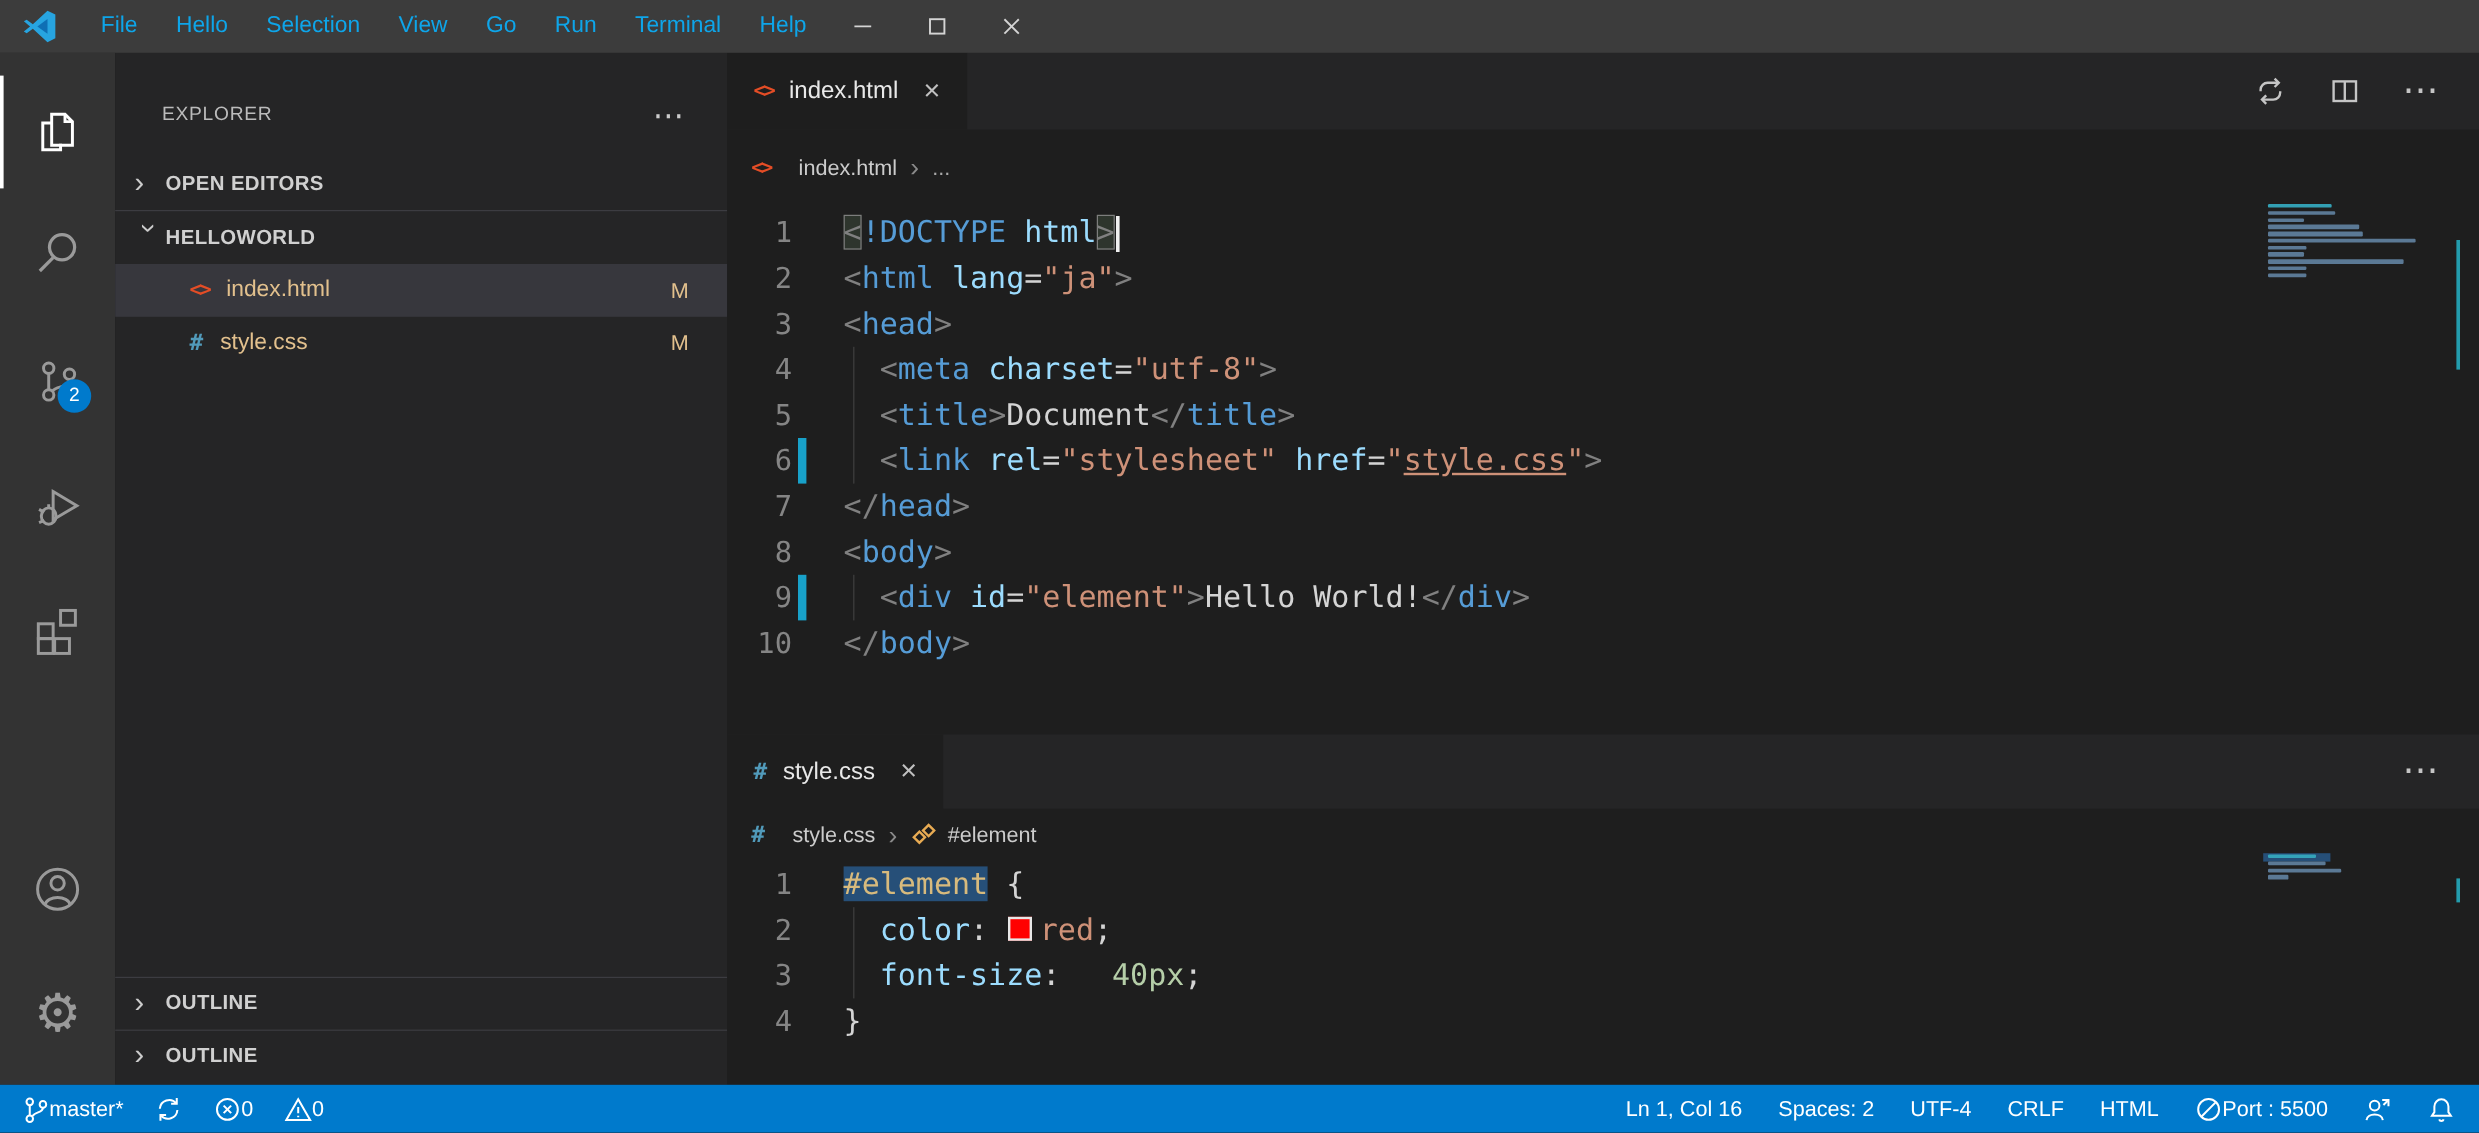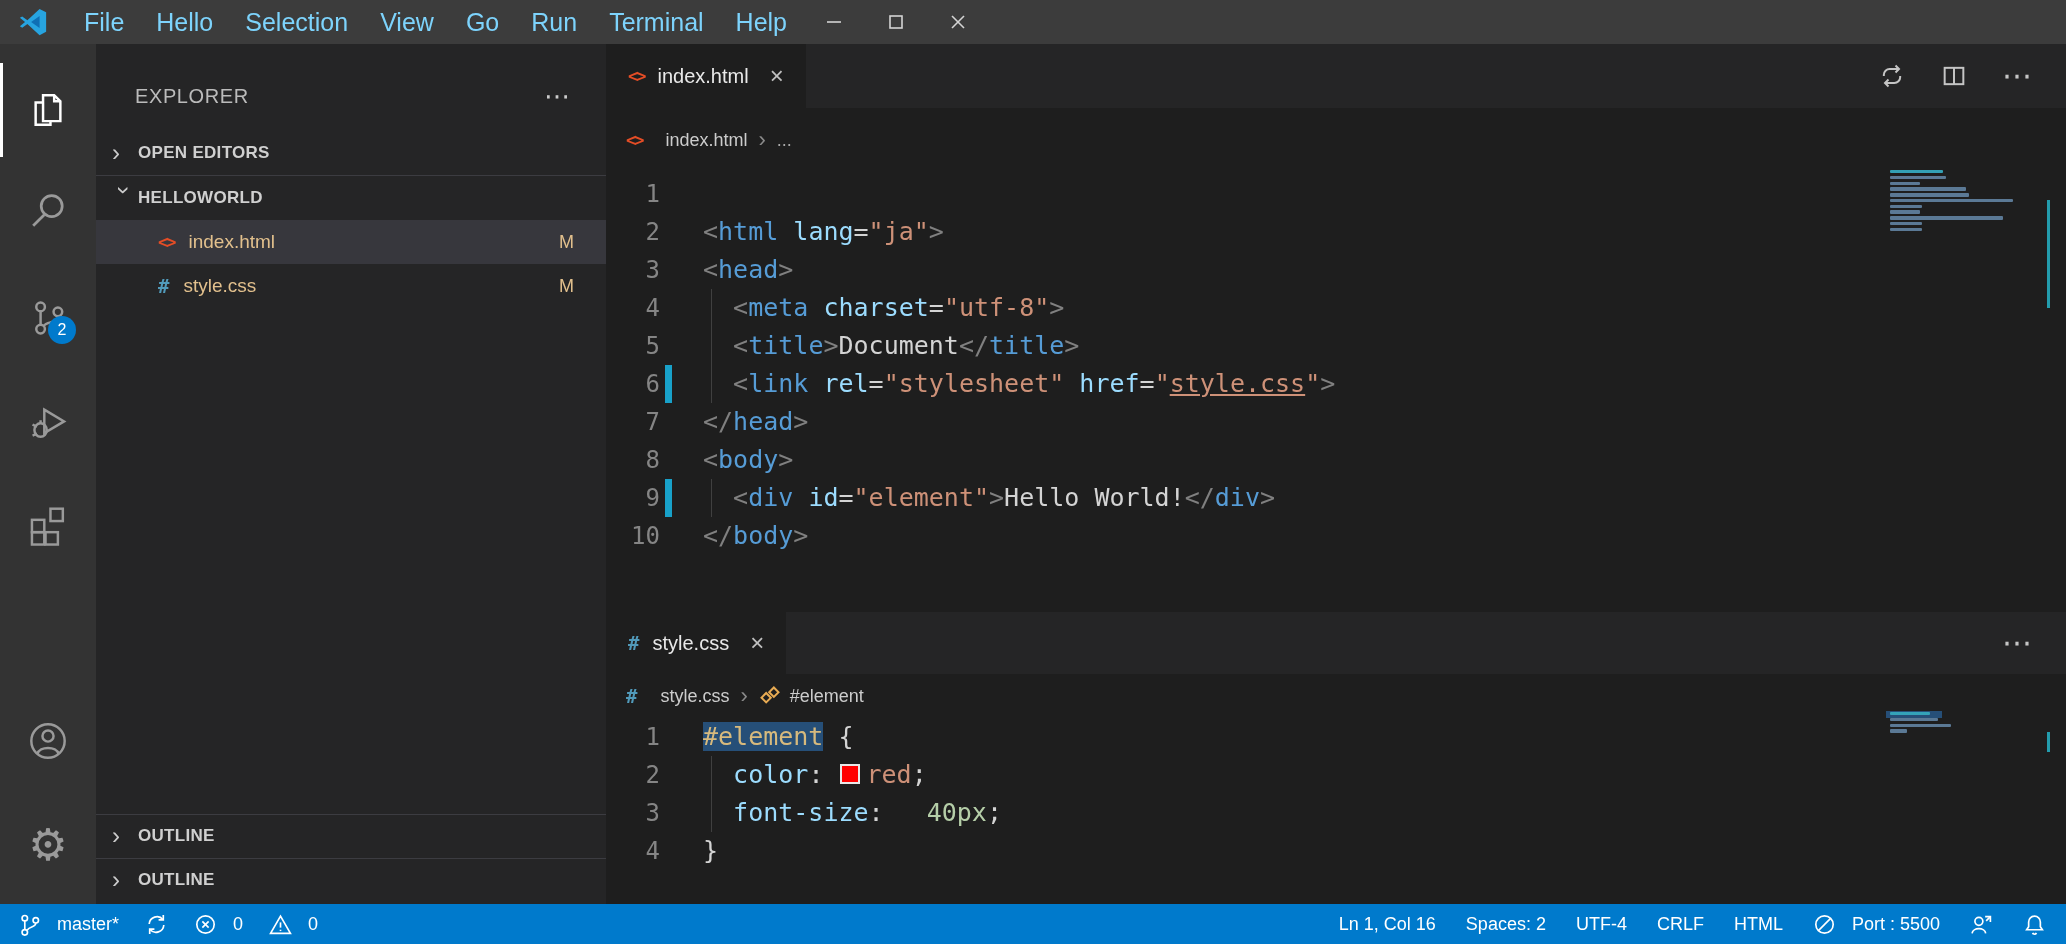--- a/index.html
+++ b/index.html
@@ -3,37 +3,37 @@
 <meta charset="utf-8">
 <style>
   html,body{margin:0;padding:0;}
   body{width:2066px;height:944px;position:relative;overflow:hidden;background:#1e1e1e;
        font-family:"Liberation Sans",sans-serif;color:#cccccc;-webkit-font-smoothing:antialiased;}
   
   .titlebar{position:absolute;left:0;top:0;width:2066px;height:44px;background:#3c3c3c;
             display:flex;align-items:center;z-index:5;}
   .logo{width:30px;height:30px;margin:0 20px 0 18px;flex:none;}
   .menubar{display:flex;align-items:center;height:100%;}
-  .menu-item{padding:0 16px;font-size:25px;color:#7dd3fc;height:100%;display:flex;align-items:center;cursor:default;}
+  .menu-item{padding:0 16px;font-size:19px;color:#0ea5e9;height:100%;display:flex;align-items:center;cursor:default;}
   .title-center{flex:1;text-align:center;font-size:19px;color:#cccccc;white-space:nowrap;overflow:hidden;}
   .win-controls{display:flex;height:100%;flex:none;}
   .win-btn{width:62px;height:100%;display:flex;align-items:center;justify-content:center;}
   .win-btn svg{stroke:#d4d4d4;stroke-width:1.6;fill:none;}
   
   .activitybar{position:absolute;left:0;top:44px;width:96px;height:860px;background:#333333;}
   .ab-item{position:absolute;left:24px;width:48px;height:48px;display:flex;align-items:center;justify-content:center;}
   .ab-item svg{width:42px;height:42px;}
   .ab-active-bar{position:absolute;left:0;top:19px;width:3px;height:94px;background:#ffffff;}
   .ab-badge{position:absolute;left:48px;top:272px;width:28px;height:28px;border-radius:50%;
             background:#007acc;color:#ffffff;font-size:16px;display:flex;align-items:center;justify-content:center;}
   .gear-glyph{font-size:44px;color:#9a9a9a;line-height:1;}
   
   .sidebar{position:absolute;left:96px;top:44px;width:510px;height:860px;background:#252526;}
   .sb-title{position:absolute;left:0;top:26px;width:100%;height:52px;display:flex;align-items:center;
-            padding-left:39px;box-sizing:border-box;font-size:20px;letter-spacing:.6px;color:#bbbbbb;}
+            padding-left:39px;box-sizing:border-box;font-size:16px;letter-spacing:.6px;color:#bbbbbb;}
   .sb-more{position:absolute;right:36px;top:26px;height:52px;display:flex;align-items:center;
            font-size:26px;color:#cccccc;}
   .sb-sec{position:absolute;left:0;width:100%;height:44px;display:flex;align-items:center;
           padding-left:16px;box-sizing:border-box;font-weight:bold;font-size:17px;letter-spacing:.3px;color:#d0d0d0;}
   .chev{width:26px;font-size:24px;color:#cccccc;font-weight:normal;display:inline-block;}
   .chev.down{transform:rotate(90deg);transform-origin:45% 50%;}
   .sb-divider{position:absolute;left:0;width:100%;height:1px;background:#3c3c41;}
   .sb-file{position:absolute;left:0;width:100%;height:44px;display:flex;align-items:center;
            padding-left:62px;box-sizing:border-box;font-size:19px;color:#e2c08d;}
   .sb-file.selected{background:#37373d;}
@@ -83,21 +83,21 @@
   .mm-bar{height:3.4px;margin-bottom:2.4px;background:#5f7e9c;opacity:.95;border-radius:1px;}
   .mm-bar.first{background:#35a8bd;}
   .mm-sel{position:absolute;left:-4px;top:-1px;width:56px;height:7px;background:#264f78;}
   .ovr{position:absolute;right:16px;width:3px;background:#25b3c7;opacity:.85;}
   .ovr1{top:156px;height:108px;} .ovr2{top:120px;height:20px;}
   
   .statusbar{position:absolute;left:0;top:904px;width:2066px;height:40px;background:#007acc;
              display:flex;align-items:center;justify-content:space-between;color:#ffffff;font-size:18px;z-index:5;}
   .sb-left{display:flex;align-items:center;gap:26px;padding-left:18px;height:100%;}
   .sb-right{display:flex;align-items:center;gap:30px;padding-right:20px;height:100%;}
-  .sb-item{display:flex;align-items:center;gap:16px;height:100%;}
+  .sb-item{display:flex;align-items:center;gap:0;height:100%;}
   .sb-item svg{width:23px;height:23px;stroke:#ffffff;stroke-width:1.6;fill:none;}
 </style>
 </head>
 <body>
 
 <div class="titlebar">
   <svg class="logo" viewBox="0 0 32 32">
     <path d="M23 2 L10 14 L4.5 10 L2 11.5 L7.5 16 L2 20.5 L4.5 22 L10 18 L23 30 L30 26.5 V5.5 Z" fill="#27a4e0"></path>
     <path d="M23 9.5 V22.5 L14 16 Z" fill="#0f6fb4"></path>
   </svg>
@@ -248,21 +248,21 @@
     </div>
     <div class="breadcrumb">
       <span class="bc-icon fi fi-html">&lt;&gt;</span>
       <span class="bc-file">index.html</span>
       <span class="bc-chev">›</span>
       <span>...</span>
     </div>
     <div class="code" id="code1">
       <div class="guide" style="top:114px;height:114px"></div>
       <div class="guide" style="top:304px;height:38px"></div>
-    <div class="cl"><span class="ln">1</span><span class="gut"></span></div>
+    <div class="cl"><span class="ln">1</span><span class="gut"></span><span class="lc"><span class="tk-punct box">&lt;</span><span class="tk-tag">!DOCTYPE</span><span class="tk-attr"> html</span><span class="tk-punct box">&gt;</span><span class="caret"></span></span></div>
         <div class="cl"><span class="ln">2</span><span class="gut"></span><span class="lc"><span class="tk-punct">&lt;</span><span class="tk-tag">html</span><span class="tk-attr"> lang</span><span class="tk-op">=</span><span class="tk-str">"ja"</span><span class="tk-punct">&gt;</span></span></div>
         <div class="cl"><span class="ln">3</span><span class="gut"></span><span class="lc"><span class="tk-punct">&lt;</span><span class="tk-tag">head</span><span class="tk-punct">&gt;</span></span></div>
         <div class="cl"><span class="ln">4</span><span class="gut"></span><span class="lc"><span class="tk-txt">  </span><span class="tk-punct">&lt;</span><span class="tk-tag">meta</span><span class="tk-attr"> charset</span><span class="tk-op">=</span><span class="tk-str">"utf-8"</span><span class="tk-punct">&gt;</span></span></div>
         <div class="cl"><span class="ln">5</span><span class="gut"></span><span class="lc"><span class="tk-txt">  </span><span class="tk-punct">&lt;</span><span class="tk-tag">title</span><span class="tk-punct">&gt;</span><span class="tk-txt">Document</span><span class="tk-punct">&lt;/</span><span class="tk-tag">title</span><span class="tk-punct">&gt;</span></span></div>
         <div class="cl"><span class="ln">6</span><span class="gut"><span class="modbar"></span></span><span class="lc"><span class="tk-txt">  </span><span class="tk-punct">&lt;</span><span class="tk-tag">link</span><span class="tk-attr"> rel</span><span class="tk-op">=</span><span class="tk-str">"stylesheet"</span><span class="tk-attr"> href</span><span class="tk-op">=</span><span class="tk-str">"</span><span class="tk-str u">style.css</span><span class="tk-str">"</span><span class="tk-punct">&gt;</span></span></div>
         <div class="cl"><span class="ln">7</span><span class="gut"></span><span class="lc"><span class="tk-punct">&lt;/</span><span class="tk-tag">head</span><span class="tk-punct">&gt;</span></span></div>
         <div class="cl"><span class="ln">8</span><span class="gut"></span><span class="lc"><span class="tk-punct">&lt;</span><span class="tk-tag">body</span><span class="tk-punct">&gt;</span></span></div>
         <div class="cl"><span class="ln">9</span><span class="gut"><span class="modbar"></span></span><span class="lc"><span class="tk-txt">  </span><span class="tk-punct">&lt;</span><span class="tk-tag">div</span><span class="tk-attr"> id</span><span class="tk-op">=</span><span class="tk-str">"element"</span><span class="tk-punct">&gt;</span><span class="tk-txt">Hello World!</span><span class="tk-punct">&lt;/</span><span class="tk-tag">div</span><span class="tk-punct">&gt;</span></span></div>
         <div class="cl"><span class="ln">10</span><span class="gut"></span><span class="lc"><span class="tk-punct">&lt;/</span><span class="tk-tag">body</span><span class="tk-punct">&gt;</span></span></div>
       </div>

